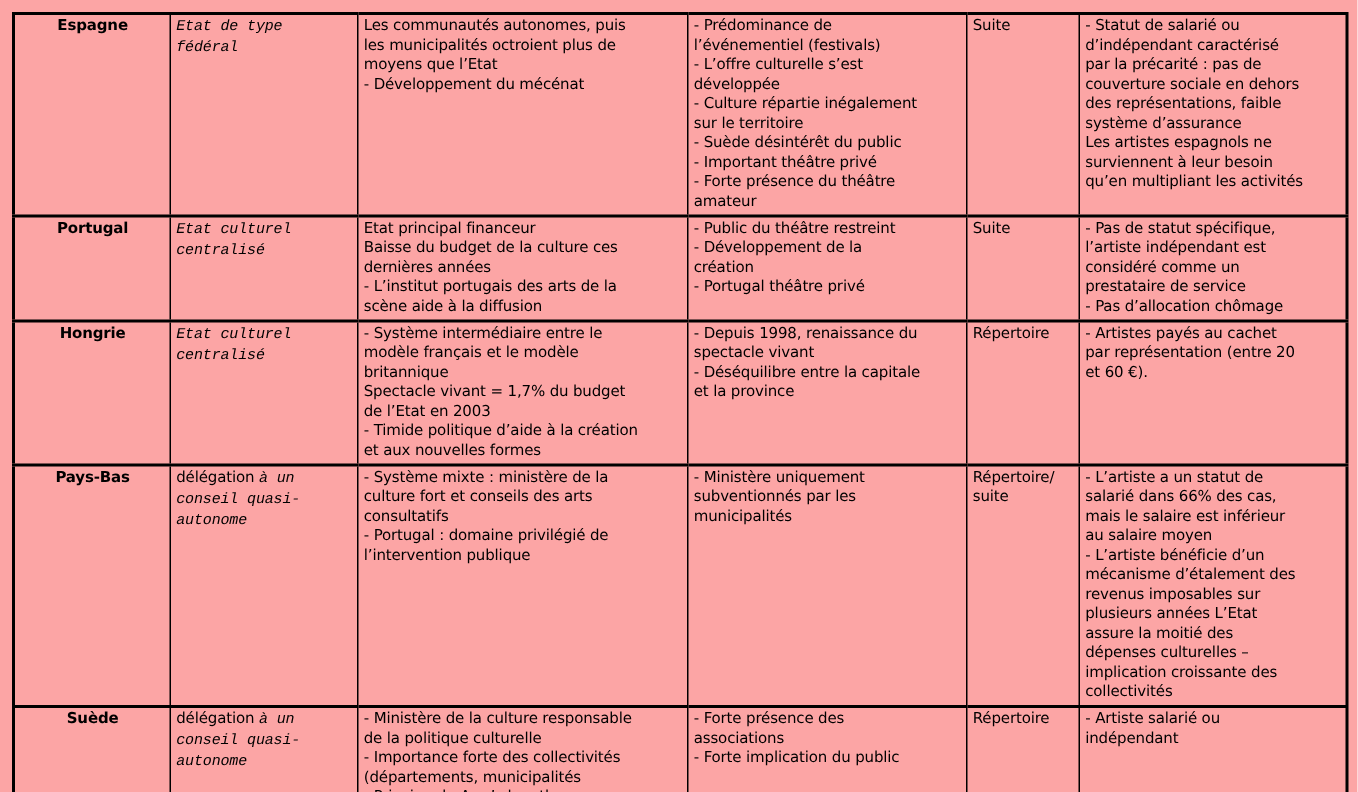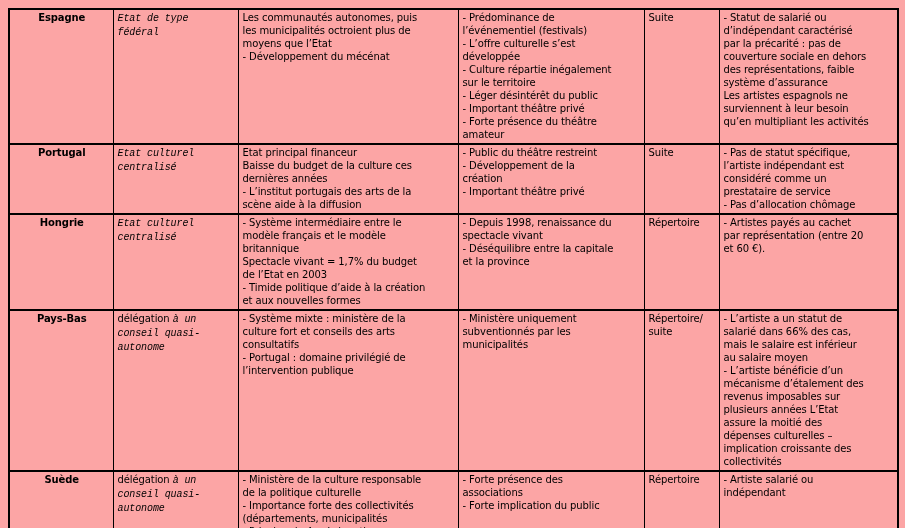--- a/index.html
+++ b/index.html
@@ -72,21 +72,21 @@
         <td>Les communautés autonomes, puis
 les municipalités octroient plus de
 moyens que l’Etat
 - Développement du mécénat</td>
         <td>- Prédominance de
 l’événementiel (festivals)
 - L’offre culturelle s’est
 développée
 - Culture répartie inégalement
 sur le territoire
-- Léger désintérêt du public
+- Suède désintérêt du public
 - Important théâtre privé
 - Forte présence du théâtre
 amateur</td>
         <td>Suite</td>
         <td>- Statut de salarié ou
 d’indépendant caractérisé
 par la précarité : pas de
 couverture sociale en dehors
 des représentations, faible
 système d’assurance
@@ -99,21 +99,21 @@
         <td><span class="reg"></span><span class="ital">Etat culturel
 centralisé</span></td>
         <td>Etat principal financeur
 Baisse du budget de la culture ces
 dernières années
 - L’institut portugais des arts de la
 scène aide à la diffusion</td>
         <td>- Public du théâtre restreint
 - Développement de la
 création
-- Important théâtre privé</td>
+- Portugal théâtre privé</td>
         <td>Suite</td>
         <td>- Pas de statut spécifique,
 l’artiste indépendant est
 considéré comme un
 prestataire de service
 - Pas d’allocation chômage</td>
       </tr>
       <tr class="r3">
         <td class="country">Hongrie</td>
         <td><span class="reg"></span><span class="ital">Etat culturel

